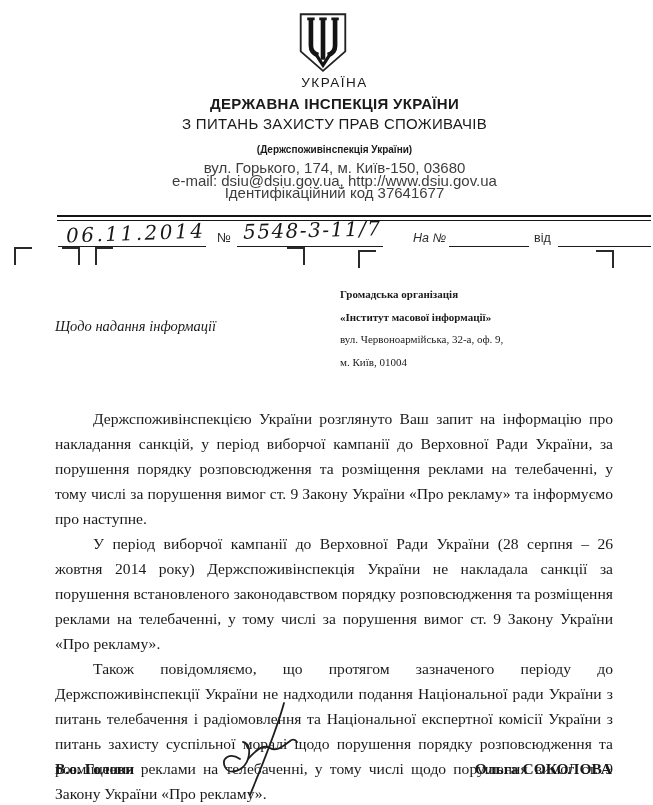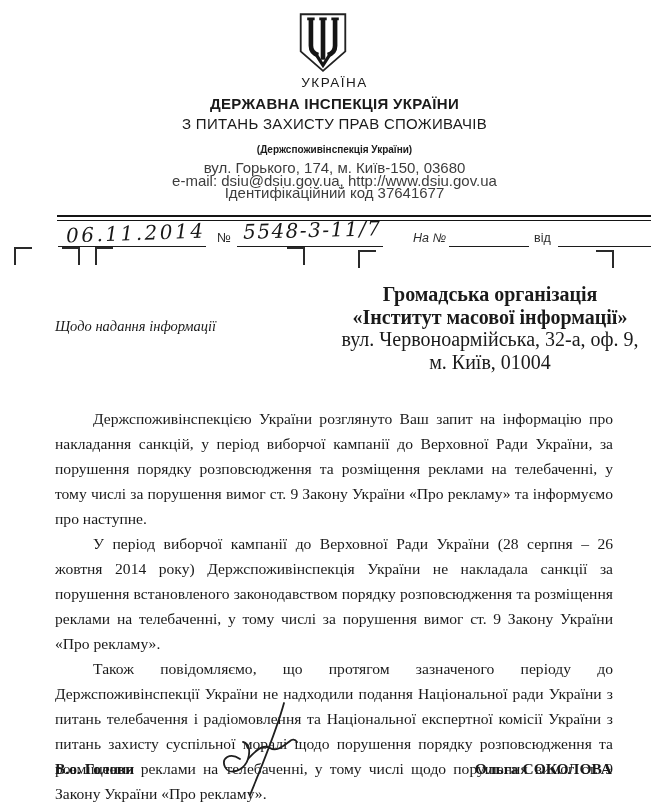--- a/index.html
+++ b/index.html
@@ -53,21 +53,21 @@
   .bracket { width: 16px; height: 16px; }
   .bracket-tl { border-top: 2px solid #2a2a2a; border-left: 2px solid #2a2a2a; }
   .bracket-tr { border-top: 2px solid #2a2a2a; border-right: 2px solid #2a2a2a; }
   .b1 { left: 14px;  top: 247px; }
   .b2 { left: 62px;  top: 247px; }
   .b3 { left: 95px;  top: 247px; }
   .b4 { left: 287px; top: 247px; }
   .b5 { left: 358px; top: 250px; }
   .b6 { left: 596px; top: 250px; }
 
-  .recipient { left: 340px; top: 283px; width: 300px; font-size: 20px; line-height: 22.5px; text-align: center; }
+  .recipient { left: 340px; top: 283px; width: 300px; font-size: 11px; line-height: 22.5px; }
   .subject { left: 55px; top: 318px; font-size: 14.5px; font-style: italic; }
 
   .body-text { left: 55px; top: 406px; width: 558px; font-size: 15.6px; line-height: 25px; text-align: justify; }
   .body-text p { margin: 0; text-indent: 38px; }
 
   .sig-title { left: 55px; top: 760px; font-size: 15.5px; font-weight: bold; }
   .sig-name { left: 402px; top: 760px; width: 210px; text-align: right; font-size: 15.5px; font-weight: bold; }
 
   .emblem { left: 297px; top: 12px; width: 52px; height: 62px; }
   .signature-svg { left: 212px; top: 696px; width: 100px; height: 102px; }

